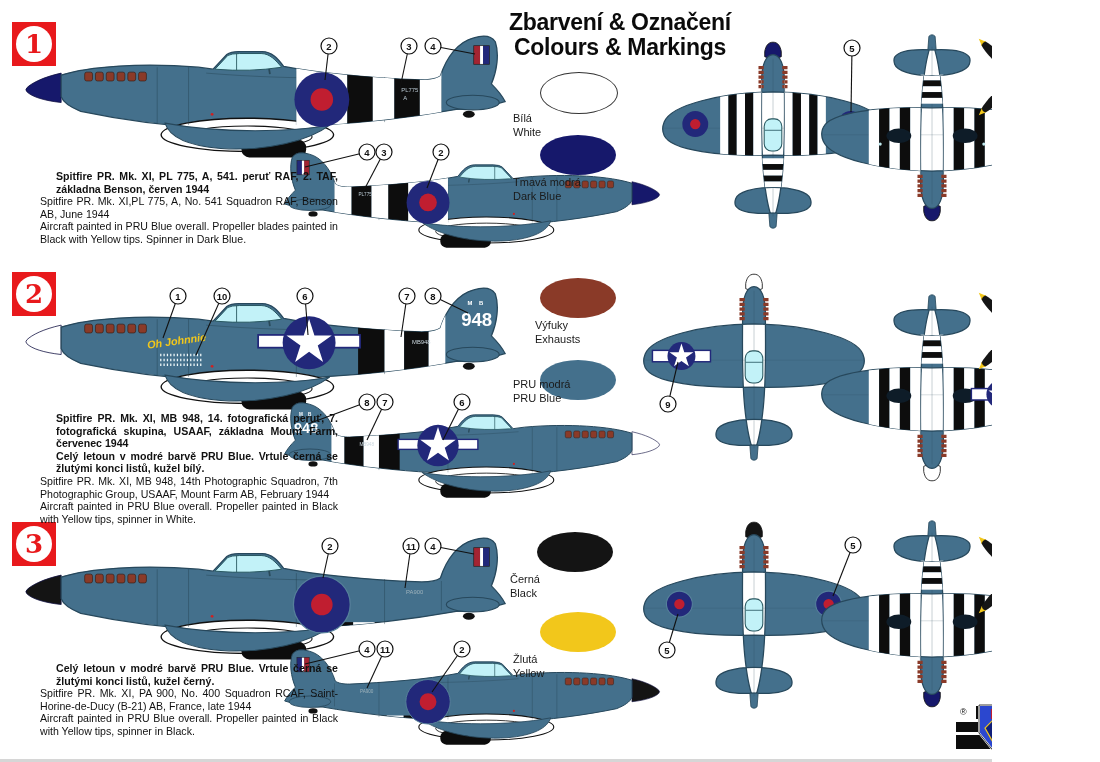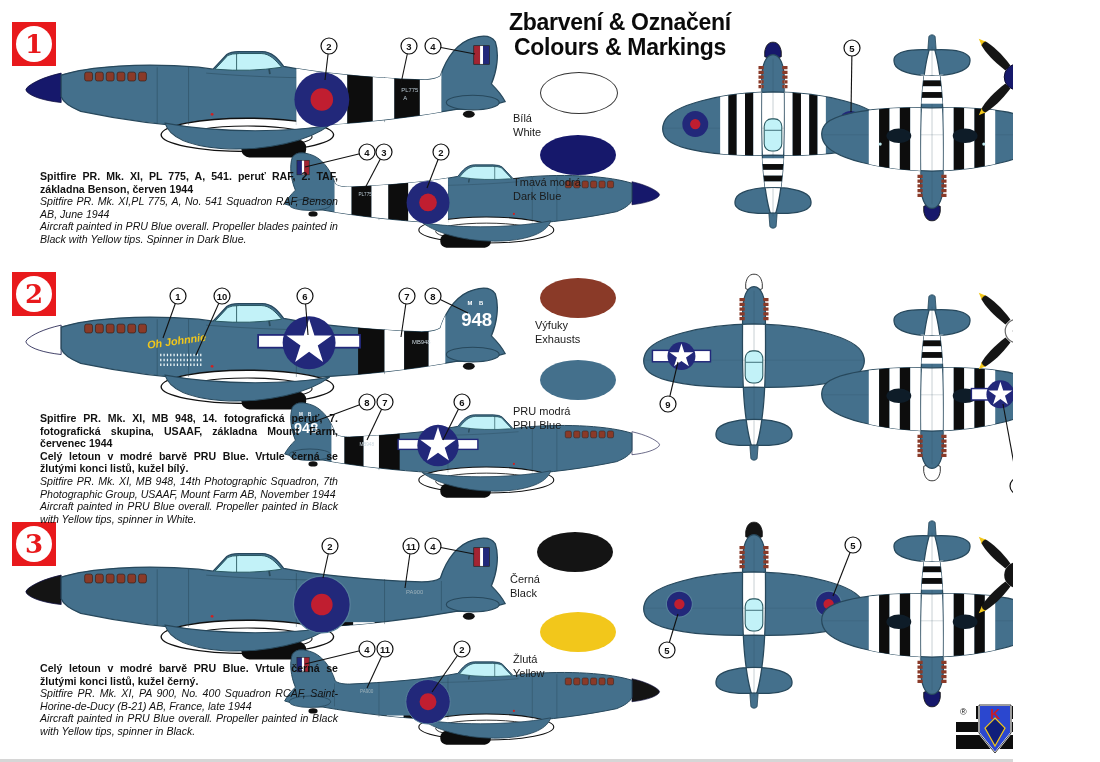--- a/index.html
+++ b/index.html
@@ -1,30 +1,30 @@
 <!DOCTYPE html>
 <html style="--c-pru-blue: #44708C; --c-pru-blue-dark: #27485C; --c-dark-blue: #16186B; --c-roundel-blue: #22287A; --c-insignia-red: #C01E30; --c-fin-flash-red: #A32432; --c-exhaust-brown: #8A3A28; --c-black: #141414; --c-white: #FFFFFF; --c-yellow: #F2C71B; --c-canopy-glass: #C2F2F8; --c-badge-red: #E8191C;"><head>
 <meta charset="utf-8">
 <style>
   html,body{margin:0;padding:0;background:#fff;}
   #sheet{position:relative;width:992px;height:762px;background:#ffffff;overflow:hidden;
-         font-family:"Liberation Sans",sans-serif;color:#111;padding-left:21px;}
+         font-family:"Liberation Sans",sans-serif;color:#111;}
   .abs{position:absolute;}
   
   .title{left:470px;top:10px;width:300px;text-align:center;font-weight:bold;
          font-size:23px;line-height:25px;letter-spacing:-0.3px;color:#0b0b0b;}
   
   .badge{width:44px;height:44px;background:var(--c-badge-red);display:flex;align-items:center;justify-content:center;}
   .badge .ring{width:36px;height:36px;background:#fff;border-radius:50%;display:flex;align-items:center;justify-content:center;}
   .badge .num{font-family:"DejaVu Serif",serif;font-weight:bold;font-size:26px;color:var(--c-badge-red);line-height:1;}
   
   .desc{width:298px;font-size:10.6px;line-height:12.6px;text-align:justify;}
   .desc p{margin:0;}
-  .desc .cz{font-weight:bold;}
-  .desc .en{font-style:italic;}
+  .desc .cz{font-weight:bold;margin-left:16px;}
+  .desc .en{}
   
   .swatch-ellipse{width:76px;height:40px;border-radius:50%;}
   .swatch-label{width:130px;text-align:left;font-size:11px;line-height:13.5px;color:#1a1a1a;}
   
   #callouts{left:0;top:0;width:1100px;height:762px;pointer-events:none;z-index:9;}
   #callouts line{stroke:#111;stroke-width:1.1;}
   #callouts circle{fill:#fff;stroke:#111;stroke-width:1.2;}
   #callouts text{font-family:"Liberation Sans",sans-serif;font-size:9.5px;font-weight:bold;fill:#111;text-anchor:middle;}
   svg{overflow:visible;}
   svg text{font-family:"Liberation Sans",sans-serif;}
@@ -291,21 +291,21 @@
       <use href="#stIns" transform="translate(205,62) scale(27)"></use>
     </g>
     <text x="33" y="23" text-anchor="middle" font-size="6" font-weight="bold" letter-spacing="2.5" fill="#fff">M B</text>
     <text x="33" y="45" text-anchor="middle" font-size="19" font-weight="bold" fill="#fff">948</text>
     <text x="112" y="63" text-anchor="middle" font-size="6" fill="#cdd9e0">MB948</text>
   </svg>
 
   <div class="abs desc" style="left:40px;top:412px">
     <p class="cz">Spitfire PR. Mk. XI,  MB 948, 14. fotografická peruť, 7. fotografická skupina, USAAF, základna Mount Farm, červenec 1944</p>
     <p class="cz">Celý letoun v modré barvě PRU Blue. Vrtule černá se žlutými konci listů, kužel bílý.</p>
-    <p class="en">Spitfire PR. Mk. XI,  MB 948, 14th Photographic Squadron, 7th Photographic Group, USAAF, Mount Farm AB, November 1944</p>
+    <p class="en">Spitfire PR. Mk. XI,  MB 948, 14th Photographic Squadron, 7th Photographic Group, USAAF, Mount Farm AB, February 1944</p>
     <p class="en">Aircraft painted in PRU Blue overall. Propeller  painted in Black with Yellow tips, spinner in White.</p>
   </div>
 
   <svg class="abs" style="left:640px;top:272px;width:228px;height:193px;--spin:var(--c-white)" viewBox="0 0 220 186">
     <use href="#pAirframe"></use>
     <g>
       <rect x="12" y="75.5" width="56" height="11" fill="#fff" stroke="var(--c-roundel-blue)" stroke-width="1.4"></rect>
       <use href="#stIns" transform="translate(40,81) scale(13.5)"></use>
     </g>
     <use href="#pCanopy"></use>
@@ -449,21 +449,21 @@
     <div>Dark Blue</div>
   </div>
 
   <div class="abs swatch-ellipse" style="left:540px;top:278px;background:var(--c-exhaust-brown)"></div>
   <div class="abs swatch-label" style="left:535px;top:319px">
     <div>Výfuky</div>
     <div>Exhausts</div>
   </div>
 
   <div class="abs swatch-ellipse" style="left:540px;top:360px;background:var(--c-pru-blue)"></div>
-  <div class="abs swatch-label" style="left:513px;top:405px">
+  <div class="abs swatch-label" style="left:513px;top:378px">
     <div>PRU modrá</div>
     <div>PRU Blue</div>
   </div>
 
   <div class="abs swatch-ellipse" style="left:537px;top:532px;background:var(--c-black)"></div>
   <div class="abs swatch-label" style="left:510px;top:573px">
     <div>Černá</div>
     <div>Black</div>
   </div>
 

